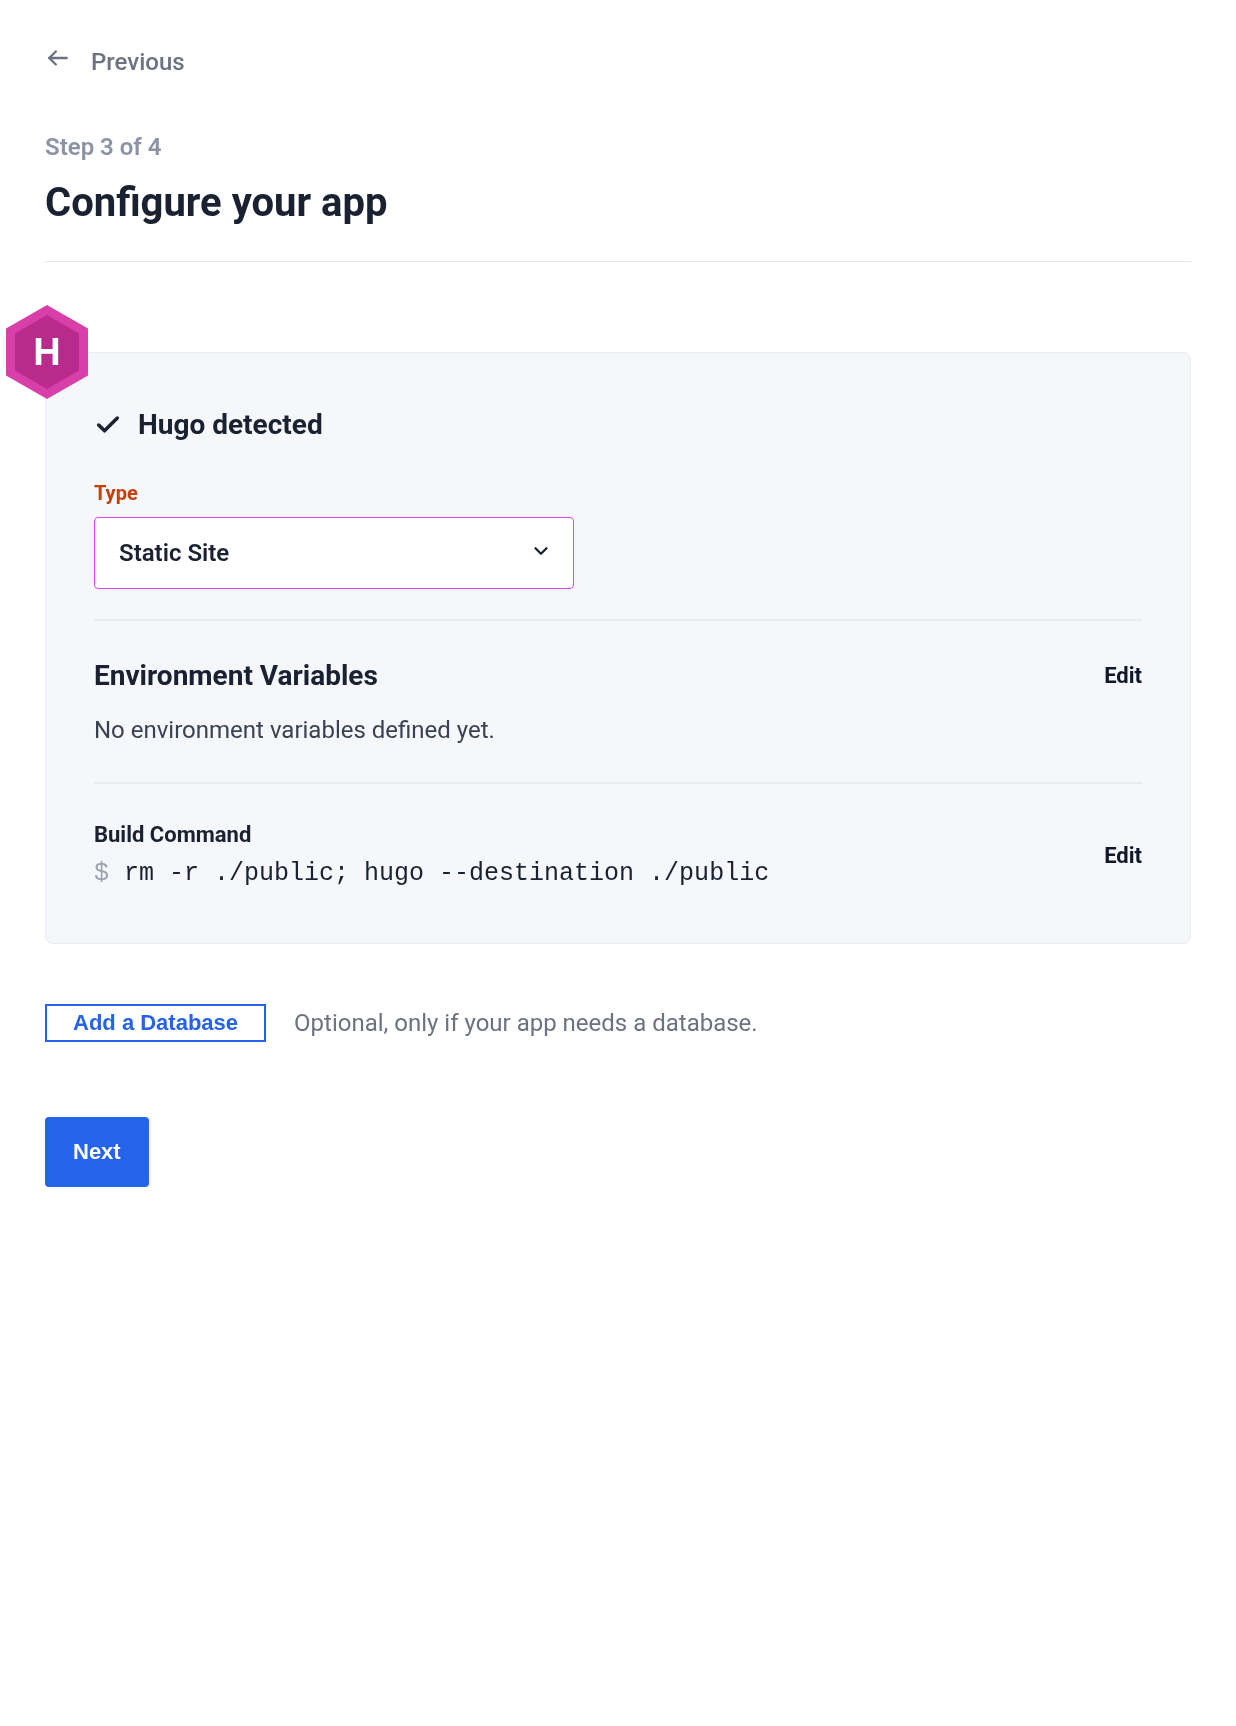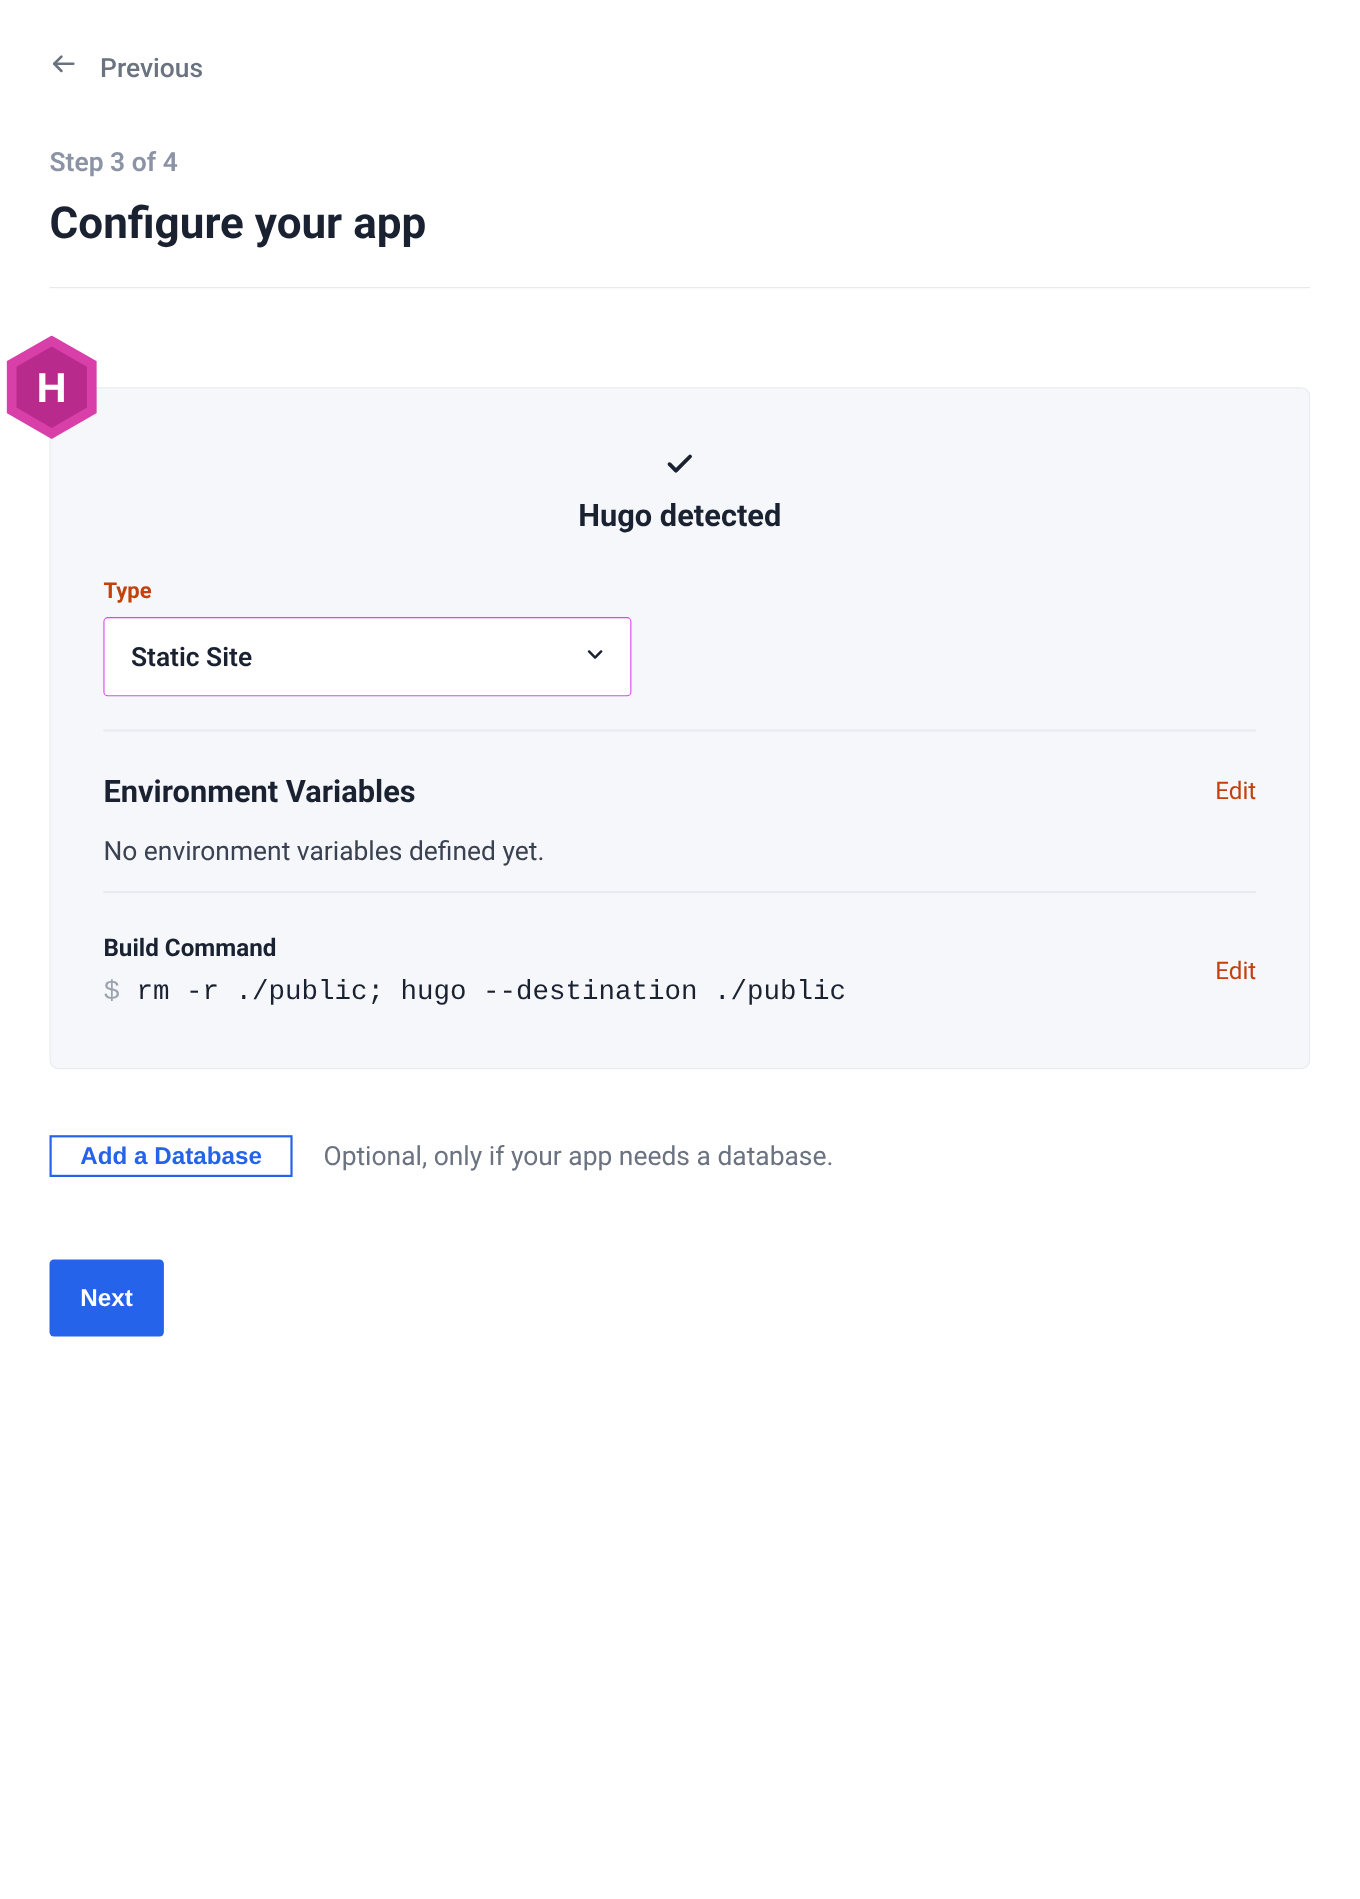--- a/index.html
+++ b/index.html
@@ -61,21 +61,20 @@
       top: -48px;
       left: -40px;
       width: 82px;
       height: 94px;
     }
     .detected-row {
       display: flex;
       align-items: center;
       gap: 16px;
       margin-bottom: 40px;
-      flex-direction: column;
     }
     .check-icon {
       width: 28px;
       height: 28px;
     }
     .detected-text {
       font-size: 28px;
       font-weight: 700;
       color: #1a2232;
     }
@@ -128,28 +127,28 @@
       align-items: center;
       margin-bottom: 24px;
     }
     .section-title {
       font-size: 28px;
       font-weight: 700;
       color: #1a2232;
     }
     .edit-link {
       font-size: 22px;
-      font-weight: 400;
-      color: #c2410c;
+      font-weight: 700;
+      color: #0f172a;
       cursor: pointer;
     }
     .section-text {
       font-size: 24px;
       color: #3a4252;
-      margin-bottom: 22px;
+      margin-bottom: 38px;
     }
     .build-section {
       display: flex;
       justify-content: flex-end;
       align-items: center;
       gap: 30px;
     }
     .build-left {
       flex: 1;
     }

